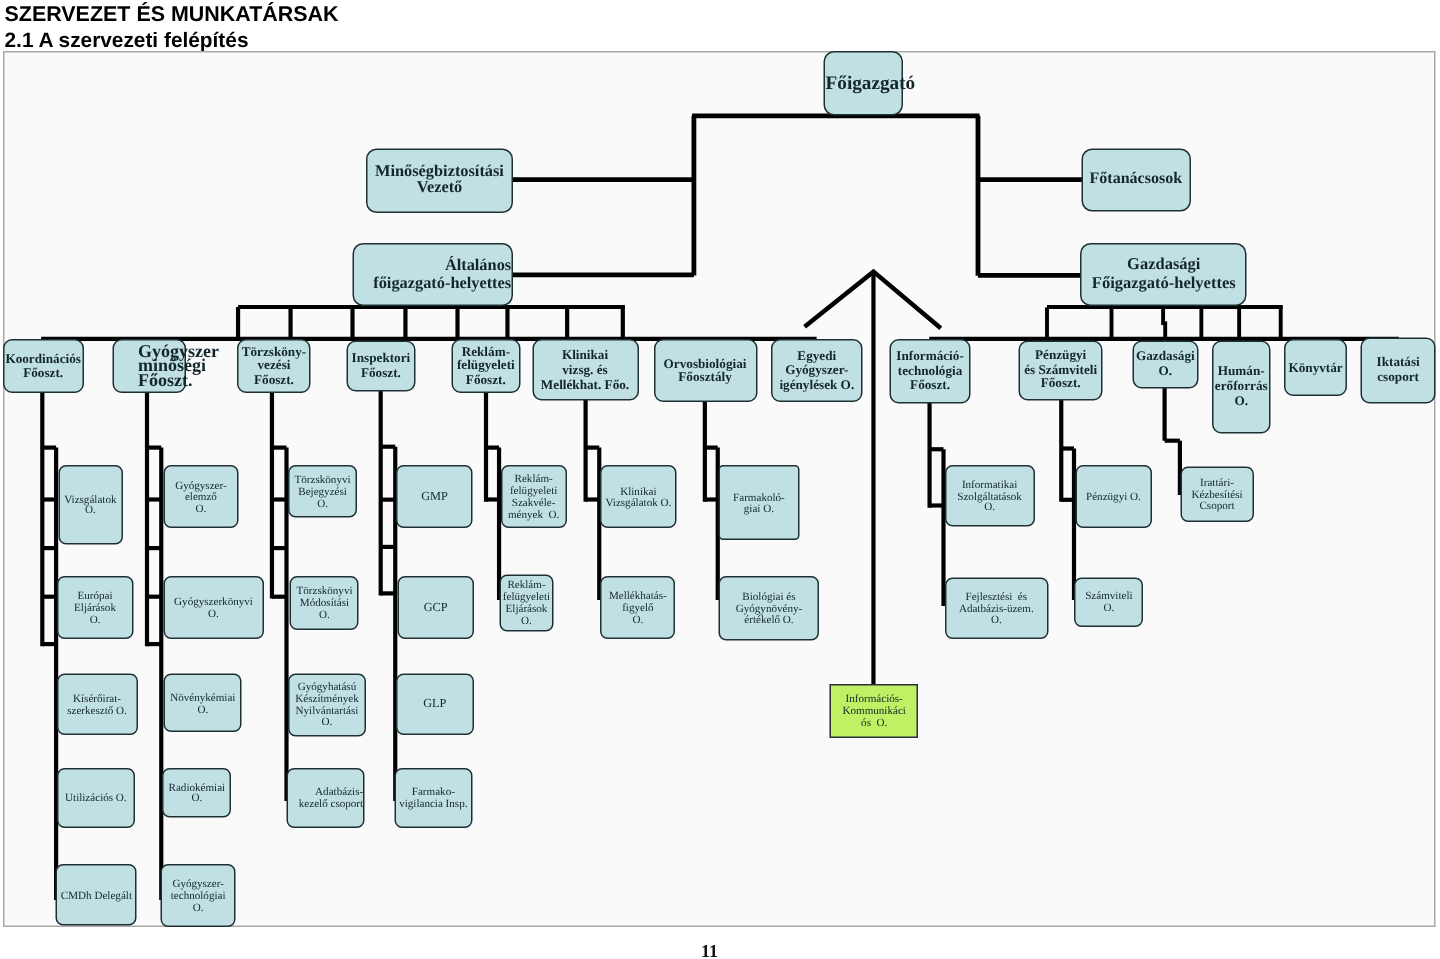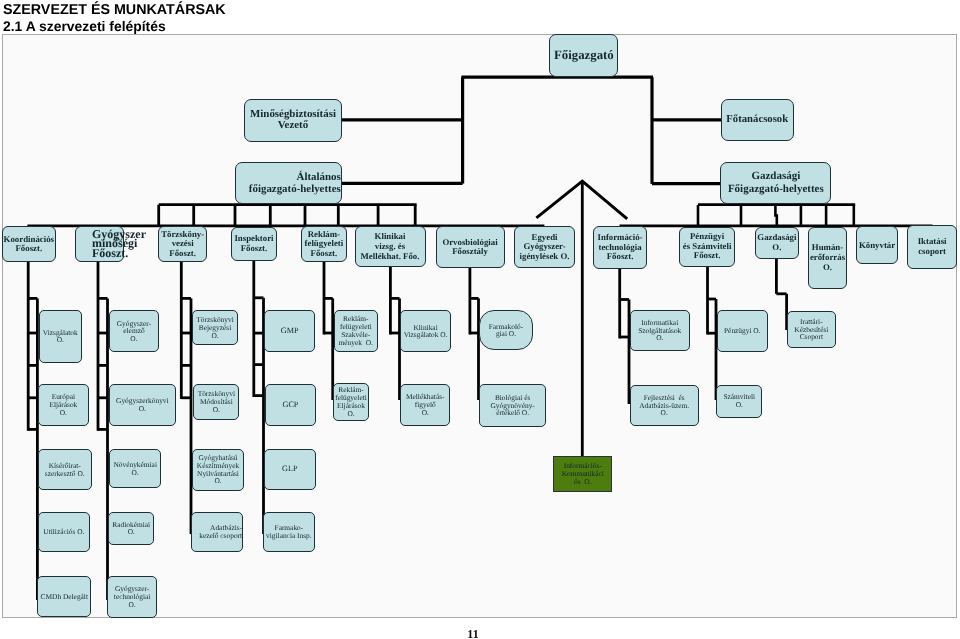--- a/index.html
+++ b/index.html
@@ -8,21 +8,21 @@
   #root{position:relative;width:960px;height:639px;}
   #hdr{position:absolute;left:0;top:0;width:960px;}
   .h1{position:absolute;left:3px;top:2px;font-size:14.3px;font-weight:bold;color:#000;white-space:nowrap;}
   .h2{position:absolute;left:3px;top:18px;font-size:13.9px;font-weight:bold;color:#000;white-space:nowrap;}
   #frame{position:absolute;left:2px;top:34px;width:955px;height:584px;border:1px solid #a9a9a9;background:#fbfafa;box-sizing:border-box;}
   #canvas{position:absolute;left:0;top:0;width:960px;height:639px;}
   .pg{position:absolute;left:0;top:627px;width:946px;text-align:center;font-size:12px;font-weight:bold;font-family:"Liberation Serif",serif;color:#111;}
   .node{position:absolute;box-sizing:border-box;display:flex;align-items:center;justify-content:center;
         font-family:"Liberation Serif",serif;color:#12262c;text-align:center;}
   .node.rounded{background:#c1e0e3;border:1.4px solid #1f3035;}
-  .node.plain{background:#4d7c0f;border:1.4px solid #2a2f3a;border-radius:0 !important;}
+  .node.plain{background:#bef264;border:1.4px solid #2a2f3a;border-radius:0 !important;}
   .node .txt{width:100%;}
   .node.big{font-weight:bold;}
 </style>
 </head>
 <body>
 
 <div id="root">
   <div id="hdr">
     <div class="h1">SZERVEZET ÉS MUNKATÁRSAK</div>
     <div class="h2">2.1 A szervezeti felépítés</div>
@@ -101,21 +101,21 @@
       <path d="M 716 299 L 716 400" stroke="#000000" stroke-width="2.8" fill="none" stroke-linecap="butt" stroke-linejoin="miter"></path>
       <path d="M 707.5 299 L 716 299" stroke="#000000" stroke-width="2.8" fill="none" stroke-linecap="butt" stroke-linejoin="miter"></path>
       <path d="M 707.5 333.2 L 716 333.2" stroke="#000000" stroke-width="2.8" fill="none" stroke-linecap="butt" stroke-linejoin="miter"></path>
       <path d="M 776.4 258.2 L 776.4 293.8" stroke="#000000" stroke-width="2.8" fill="none" stroke-linecap="butt" stroke-linejoin="miter"></path>
       <path d="M 776.4 293.8 L 786.6 293.8" stroke="#000000" stroke-width="2.8" fill="none" stroke-linecap="butt" stroke-linejoin="miter"></path>
       <path d="M 786.6 293.8 L 786.6 330" stroke="#000000" stroke-width="2.8" fill="none" stroke-linecap="butt" stroke-linejoin="miter"></path>
       <path d="M 536.4 217.8 L 582.3 181.1 L 627.2 218.8" stroke="#000000" stroke-width="3" fill="none" stroke-linecap="butt" stroke-linejoin="miter"></path>
       <path d="M 582.3 181.1 L 582.3 456.2" stroke="#000000" stroke-width="2.8" fill="none" stroke-linecap="butt" stroke-linejoin="miter"></path>
     </svg>
   <div id="nodes">
-      <div class="node rounded big" style="left: 549.4px; top: 34.2px; width: 69px; height: 42.8px; font-size: 12.8px; line-height: 18.6px; border-radius: 7px;">
+      <div class="node rounded big" style="left: 549.4px; top: 34.2px; width: 53px; height: 42.8px; font-size: 12.8px; line-height: 18.6px; border-radius: 7px;">
         <div class="txt">
           <div>Főigazgató</div>
         </div>
       </div>
       <div class="node rounded big" style="left: 244.2px; top: 98.8px; width: 97.6px; height: 43px; font-size: 10.9px; line-height: 11.3px; border-radius: 7px;">
         <div class="txt">
           <div>Minőségbiztosítási</div>
           <div>Vezető</div>
         </div>
       </div>
@@ -259,21 +259,21 @@
           <div>Szakvéle-</div>
           <div>mények&nbsp;&nbsp;O.</div>
         </div>
       </div>
       <div class="node rounded" style="left: 399.9px; top: 310.4px; width: 51.4px; height: 42px; font-size: 7.4px; line-height: 7.8px; border-radius: 5px;">
         <div class="txt">
           <div>Klinikai</div>
           <div>Vizsgálatok&nbsp;O.</div>
         </div>
       </div>
-      <div class="node rounded" style="left: 479.3px; top: 310.4px; width: 53.3px; height: 40px; font-size: 7.4px; line-height: 7.8px; border-radius: 15px;">
+      <div class="node rounded" style="left: 479.3px; top: 310.4px; width: 53.3px; height: 50px; font-size: 7.4px; line-height: 7.8px; border-radius: 3px;">
         <div class="txt">
           <div>Farmakoló-</div>
           <div>giai&nbsp;O.</div>
         </div>
       </div>
       <div class="node rounded" style="left: 629.9px; top: 310.3px; width: 59.7px; height: 40.3px; font-size: 7.4px; line-height: 7.8px; border-radius: 5px;">
         <div class="txt">
           <div>Informatikai</div>
           <div>Szolgáltatások</div>
           <div>O.</div>

